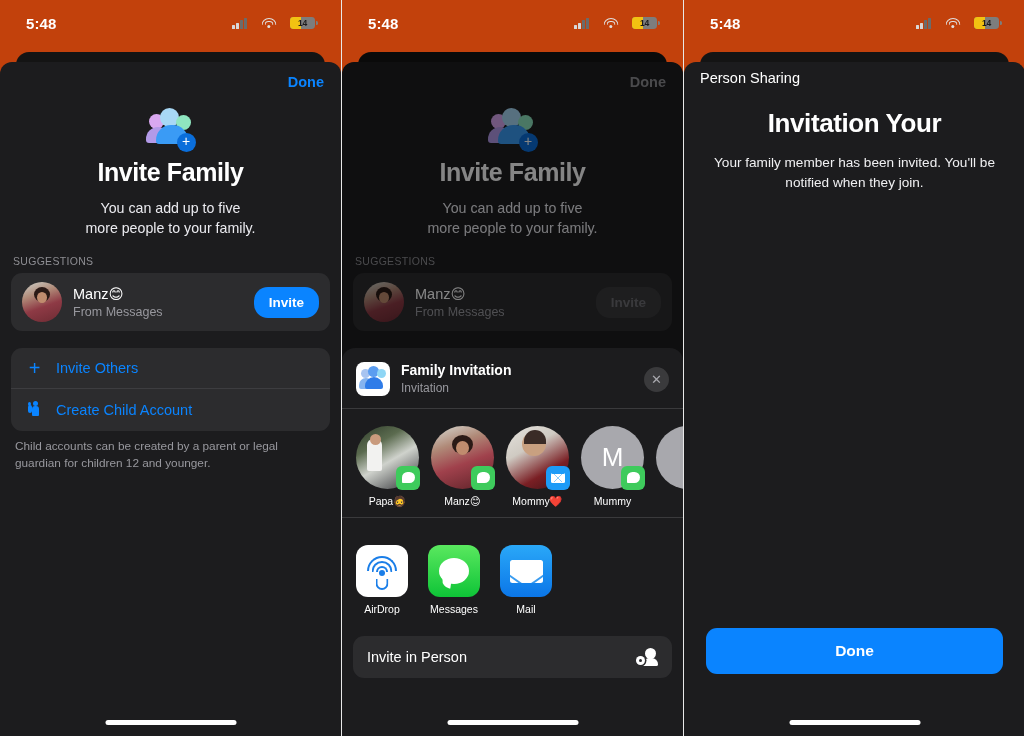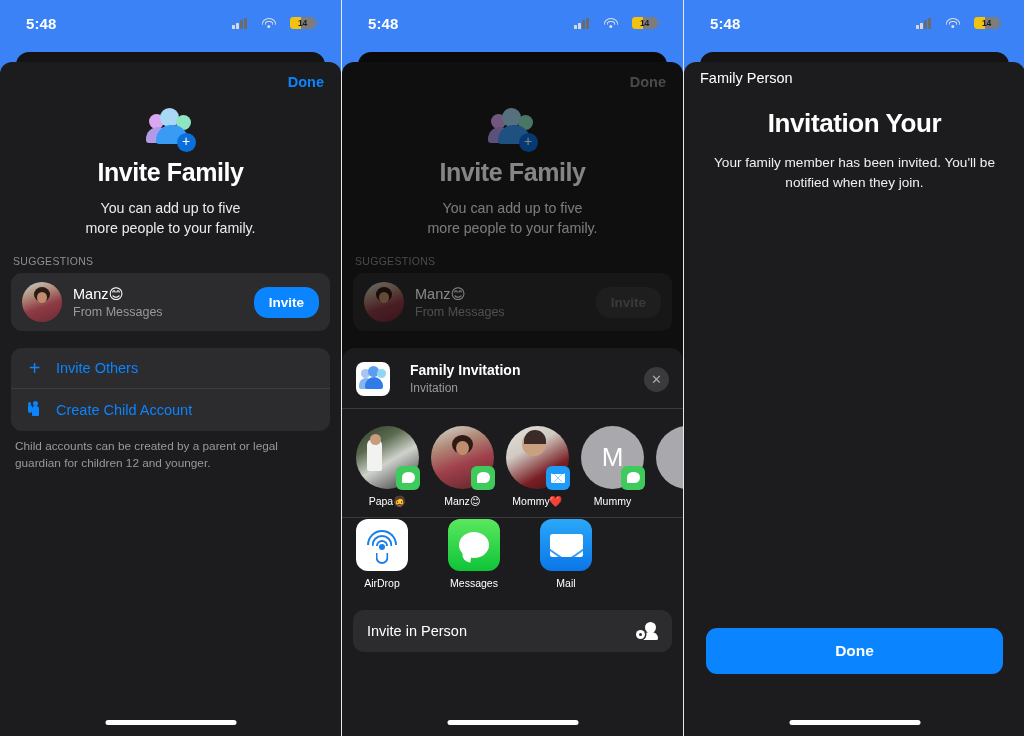--- a/index.html
+++ b/index.html
@@ -3,21 +3,21 @@
 <meta charset="utf-8">
 <style>
   * { margin:0; padding:0; box-sizing:border-box; }
   html,body {
     width:1024px; height:736px;
     background:#000;
     font-family:"Liberation Sans","DejaVu Sans",sans-serif;
     overflow:hidden;
   }
   .screens { display:flex; width:1024px; height:736px; }
-  .panel { position:relative; width:341px; height:736px; background:#3b82f6; overflow:hidden; flex:0 0 auto; }
+  .panel { position:relative; width:341px; height:736px; background:#c2410c; overflow:hidden; flex:0 0 auto; }
   .divider { width:1px; height:736px; background:#e8e8e8; flex:0 0 auto; }
 
   
   .statusbar { position:absolute; top:0; left:0; right:0; height:46px; display:flex;
                align-items:center; justify-content:space-between; padding:0 26px; z-index:30; }
   .sb-time { color:#fff; font-size:15px; font-weight:600; letter-spacing:.1px; }
   .sb-right { display:flex; align-items:center; gap:14px; }
   .sig { display:flex; align-items:flex-end; gap:1.5px; height:11px; }
   .sig i { display:block; width:2.6px; background:#cfcfcf; border-radius:.5px; }
   .sig i:nth-child(1){height:4px;background:#d8d8d8}
@@ -88,21 +88,21 @@
   .ic-child i { position:absolute; background:#0a84ff; display:block; }
   .ic-child .a { width:5px;height:5px;border-radius:50%; left:7px; top:0; }
   .ic-child .b { width:7px;height:10px; left:6px; top:5px; border-radius:3px 3px 1px 1px; }
   .ic-child .c { width:3px;height:4px;border-radius:50%; left:2px; top:1px; }
   .ic-child .d { width:4px;height:8px; left:1.5px; top:4px; border-radius:2px; }
   .footnote { color:#98989e; font-size:11.8px; line-height:1.38; padding:7px 15px 0; }
 
   
   .share-sheet { position:absolute; left:0; right:0; bottom:0; top:348px;
                  background:#1c1c1e; border-radius:13px 13px 0 0; z-index:20; }
-  .ss-header { display:flex; align-items:center; gap:20px; padding:14px 14px 12px; }
+  .ss-header { display:flex; align-items:center; gap:11px; padding:14px 14px 12px; }
   .ss-app-icon { width:34px; height:34px; border-radius:8px; background:#fff; position:relative; flex:0 0 auto; overflow:hidden; }
   .ss-app-icon .h { position:absolute; border-radius:50%; }
   .ss-app-icon .p1 { width:9px;height:9px; left:5px; top:7px; background:#a8c4f0; }
   .ss-app-icon .p2 { width:11px;height:11px; left:12px; top:4px; background:#5b9df0; }
   .ss-app-icon .p3 { width:9px;height:9px; left:21px; top:7px; background:#8fd6f5; }
   .ss-app-icon .bd1 { position:absolute; left:3px; top:16px; width:14px;height:11px; background:#86b4ef; border-radius:7px 7px 2px 2px; }
   .ss-app-icon .bd2 { position:absolute; left:9px; top:15px; width:18px;height:12px; background:#2f7ce8; border-radius:9px 9px 2px 2px; }
   .ss-title { flex:1; min-width:0; }
   .ss-name { color:#fff; font-size:14px; font-weight:600; line-height:1.25; }
   .ss-sub { color:#98989e; font-size:12px; line-height:1.3; margin-top:1px; }
@@ -130,21 +130,21 @@
   .av-papa:after  { content:""; position:absolute; left:14px; top:8px; width:11px;height:11px; border-radius:50%; background:#c99b7d; }
   .av-manz2 { background:linear-gradient(160deg,#d9dcd6 0%,#b08a78 30%,#a0414c 58%,#5d2228 100%); }
   .av-manz2:before { content:""; position:absolute; left:21px; top:9px; width:21px;height:19px; border-radius:50%; background:#2b1a16; }
   .av-manz2:after  { content:""; position:absolute; left:25px; top:15px; width:13px;height:14px; border-radius:50%; background:#c08c6e; }
   .av-mommy { background:linear-gradient(150deg,#e6e3de 0%,#cfcac2 35%,#7a1f24 70%,#3a1316 100%); }
   .av-mommy:before { content:""; position:absolute; left:16px; top:6px; width:24px;height:24px; border-radius:50%; background:#c9a080; }
   .av-mommy:after  { content:""; position:absolute; left:18px; top:4px; width:22px;height:14px; border-radius:11px 11px 0 0; background:#3a2b26; }
   .av-initial { background:#a8a8ad; display:flex; align-items:center; justify-content:center;
                 color:#fff; font-size:26px; font-weight:400; }
 
-  .apps { display:flex; gap:40px; padding:2px 14px 8px; }
+  .apps { display:flex; gap:20px; padding:28px 14px 8px; }
   .app { width:52px; text-align:center; }
   .app-icon { width:52px; height:52px; border-radius:12px; position:relative; overflow:hidden;
               display:flex; align-items:center; justify-content:center; }
   .app-name { color:#fff; font-size:10.5px; margin-top:6px; }
   .ai-airdrop { background:#fff; }
   .ai-airdrop .rings { position:relative; width:34px; height:34px; }
   .ai-airdrop .rings span { position:absolute; left:50%; transform:translateX(-50%);
         border:2.4px solid #1a7ee8; border-bottom:none; border-radius:50% 50% 0 0 / 100% 100% 0 0; }
   .ai-airdrop .rings span:nth-child(1){width:30px;height:15px;top:2px;}
   .ai-airdrop .rings span:nth-child(2){width:21px;height:10.5px;top:7px;}
@@ -450,21 +450,21 @@
         <div class="batt">
           <div class="batt-fill"></div>
           <div class="batt-num">14</div>
         </div>
       </div>
     </div>
 
     <div class="sheet-back"></div>
     <div class="sheet" style="background:#1c1c1e;"></div>
 
-    <div class="p3-nav">Family Person</div>
+    <div class="p3-nav">Person Sharing</div>
     <div class="p3-body">
       <div class="p3-title">Invitation Your</div>
       <div class="p3-para">Your family member has been invited. You'll be notified when they join.</div>
     </div>
 
     <div class="p3-done">Done</div>
     <div class="home-bar"></div>
   </div>
 
 </div>

